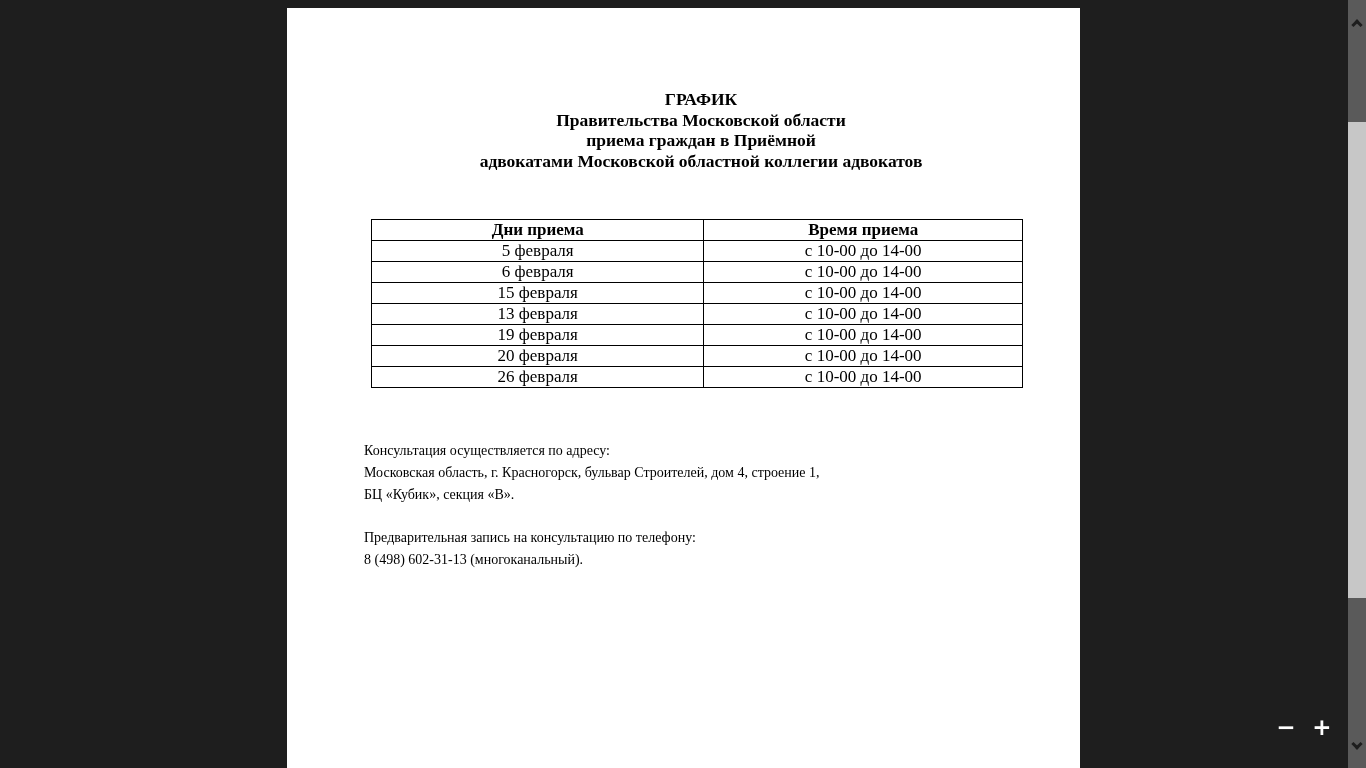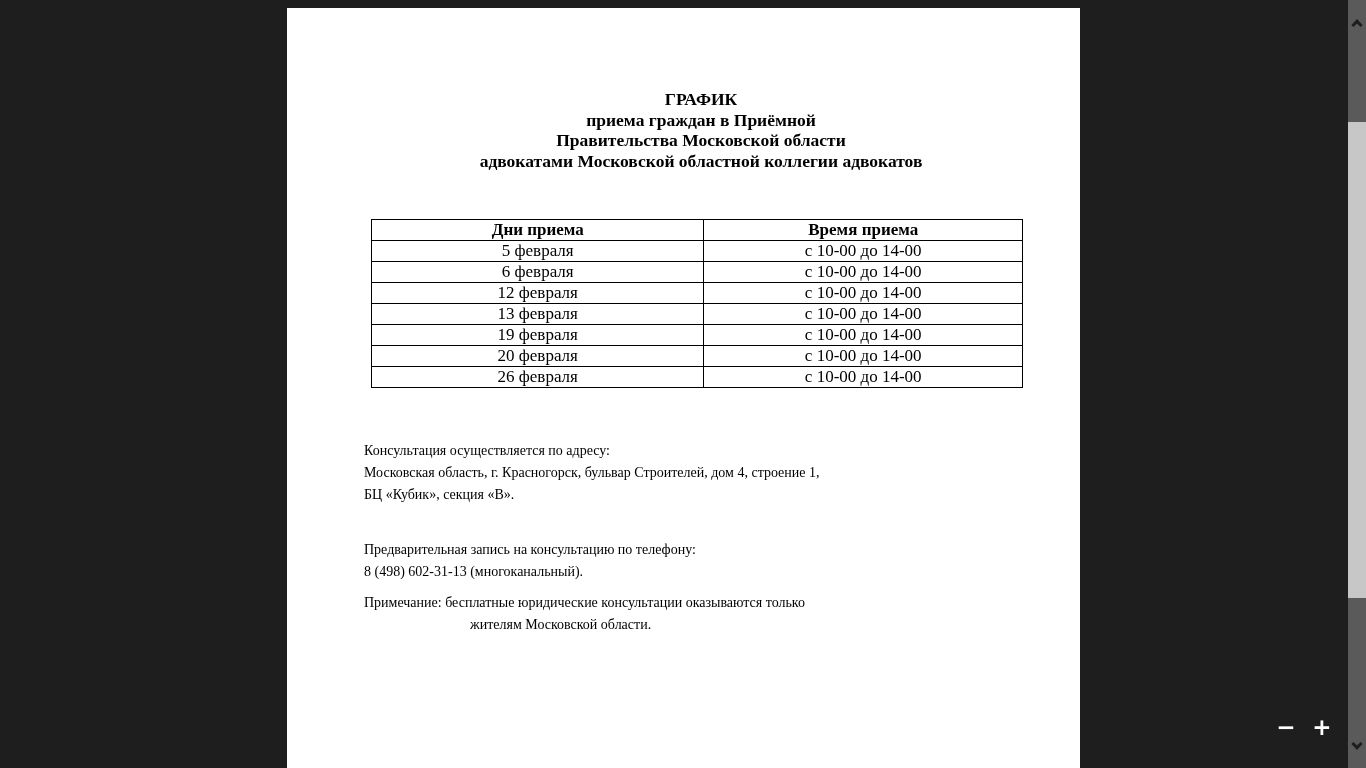--- a/index.html
+++ b/index.html
@@ -28,21 +28,21 @@
     font-size:17px;padding-left:26px;}
   .schedule th,.schedule td{border:1px solid var(--ink);text-align:center;vertical-align:middle;
     height:20.7px;padding:0;line-height:20px;font-size:17px;}
   .schedule th{font-weight:bold;}
   .col-days{width:333px;}
   .col-time{width:319px;}
 
   
   .para{position:absolute;left:77px;width:690px;font-size:14px;line-height:22px;}
   .para-address{top:432px;}
-  .para-phone{top:519px;margin-top:12px;}
+  .para-phone{top:519px;}
   .para-note{top:584px;}
   .para-note .line:nth-child(n+2){padding-left:106px;}
 
   
   .scrollbar{position:absolute;right:0;top:0;width:18px;height:768px;background:var(--track);}
   .scroll-btn{position:absolute;left:0;width:18px;height:36px;display:flex;align-items:center;justify-content:center;background:transparent;border:none;cursor:pointer;}
   .scroll-btn.up{top:4px;}
   .scroll-btn.down{bottom:4px;}
   .chev{display:inline-block;width:8px;height:8px;border:solid var(--chev);border-width:0 3px 3px 0;}
   .chev.up{transform:rotate(-135deg);margin-top:5px;}
@@ -56,22 +56,22 @@
     line-height:32px;text-align:center;cursor:pointer;padding:0;}
 </style>
 </head>
 <body>
 
 <div class="stage">
 
   <div class="page">
     <div class="title-block" id="title-block">
         <div class="line">ГРАФИК</div>
+        <div class="line">Правительства Московской области</div>
         <div class="line">приема граждан в Приёмной</div>
-        <div class="line">Правительства Московской области</div>
         <div class="line">адвокатами Московской областной коллегии адвокатов</div>
       </div>
 
     <table class="schedule">
       <colgroup>
           <col class="col-days">
           <col class="col-time">
         </colgroup>
       <thead>
           <tr id="schedule-head">
@@ -82,21 +82,21 @@
       <tbody id="schedule-body">
           <tr>
             <td>5 февраля</td>
             <td>с 10-00 до 14-00</td>
           </tr>
           <tr>
             <td>6 февраля</td>
             <td>с 10-00 до 14-00</td>
           </tr>
           <tr>
-            <td>12 февраля</td>
+            <td>15 февраля</td>
             <td>с 10-00 до 14-00</td>
           </tr>
           <tr>
             <td>13 февраля</td>
             <td>с 10-00 до 14-00</td>
           </tr>
           <tr>
             <td>19 февраля</td>
             <td>с 10-00 до 14-00</td>
           </tr>
@@ -113,24 +113,20 @@
 
     <div class="para para-address" id="para-address">
         <div class="line">Консультация осуществляется по адресу:</div>
         <div class="line">Московская область, г. Красногорск, бульвар Строителей, дом 4, строение 1,</div>
         <div class="line">БЦ «Кубик», секция «В».</div>
       </div>
     <div class="para para-phone" id="para-phone">
         <div class="line">Предварительная запись на консультацию по телефону:</div>
         <div class="line">8 (498) 602-31-13 (многоканальный).</div>
       </div>
-    <div class="para para-note" id="para-note">
-        <div class="line">Примечание: бесплатные юридические консультации оказываются только</div>
-        <div class="line">жителям Московской области.</div>
-      </div>
   </div>
 
   <div class="zoom-controls">
     <button class="zoom-btn">−</button>
     <button class="zoom-btn">+</button>
   </div>
 
   <div class="scrollbar">
     <button class="scroll-btn up">
       <span class="chev up"></span>

